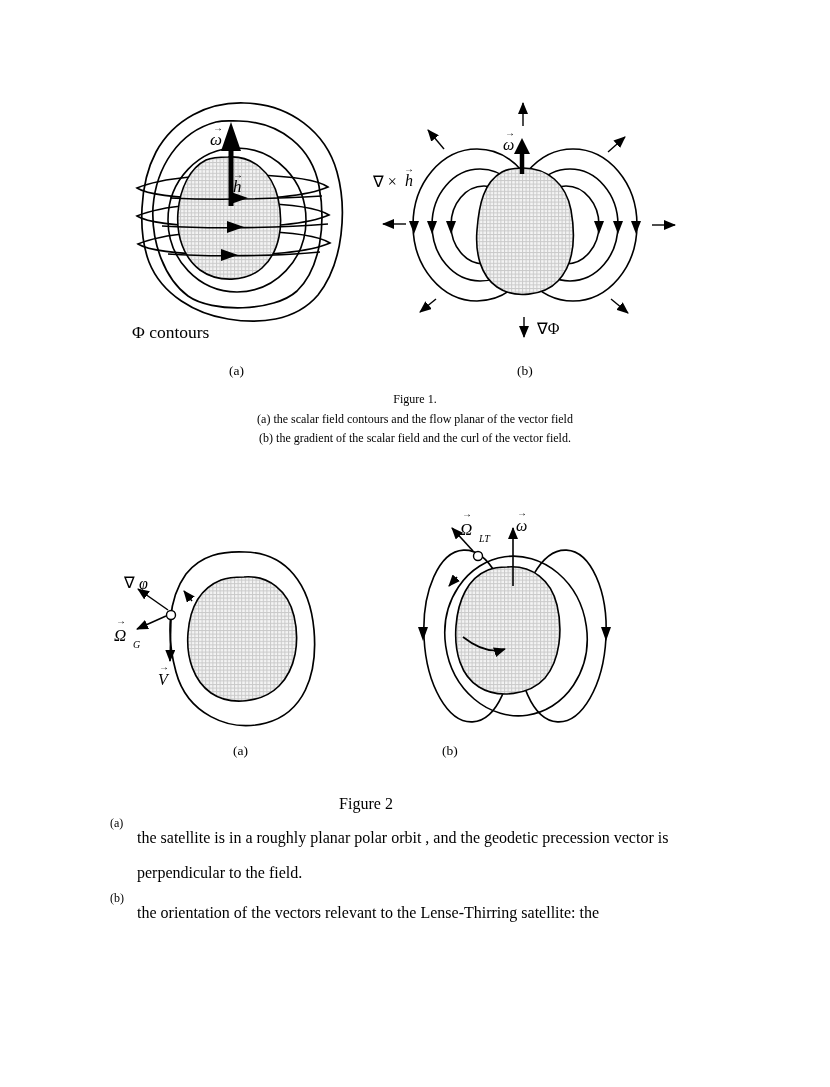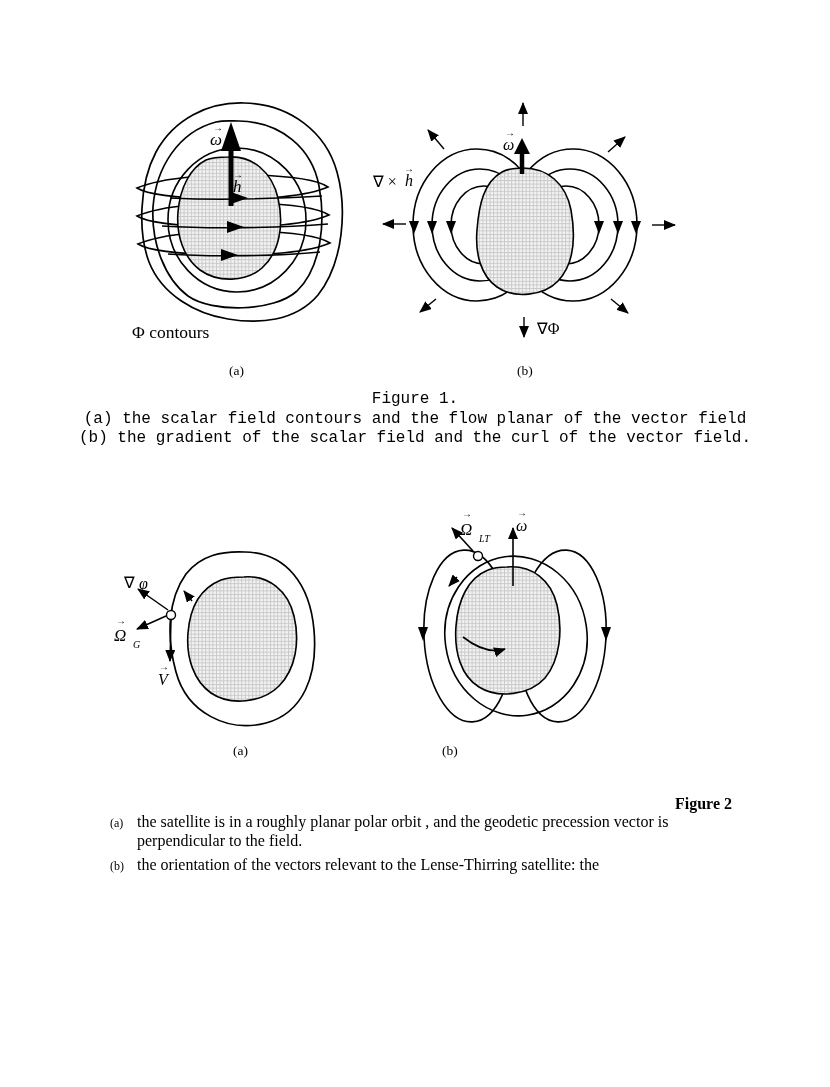--- a/index.html
+++ b/index.html
@@ -9,36 +9,36 @@
     background:#ffffff;
     font-family:"Liberation Serif", serif;
     color:#000;
     overflow:hidden;
   }
   svg{position:absolute;left:0;top:0;}
   svg text{fill:#000;}
   .diagram-stroke{fill:none;stroke:#000;}
   .caption1{
     position:absolute;left:0;top:390px;width:830px;
-    text-align:center;font-size:16px;line-height:19.5px;font-family:Liberation Mono, monospace;
+    text-align:center;font-size:12px;line-height:19.5px;
   }
   .caption2-title{
     position:absolute;left:0;top:795px;width:732px;
-    text-align:right;font-size:16px;line-height:18px;font-weight:bold;
+    text-align:center;font-size:16px;line-height:18px;
   }
   .caption2-items{
     position:absolute;left:110px;top:812px;width:700px;
     font-size:16px;line-height:19px;
   }
   .cap2-item{display:flex;margin-bottom:5px;}
   .cap2-marker{
     flex:0 0 27px;font-size:12px;line-height:19px;padding-top:2px;
   }
   .cap2-lines{flex:1;}
-  .cap2-line{white-space:nowrap;}
+  .cap2-line{white-space:nowrap;margin-top:16px;}
 </style>
 </head>
 <body>
 
 <div class="page">
 
   <svg width="830" height="1087" viewBox="0 0 830 1087">
     <defs>
       <pattern id="stip" width="3.6" height="3.6" patternUnits="userSpaceOnUse">
         <rect width="3.6" height="3.6" fill="#f4f4f4"></rect>

